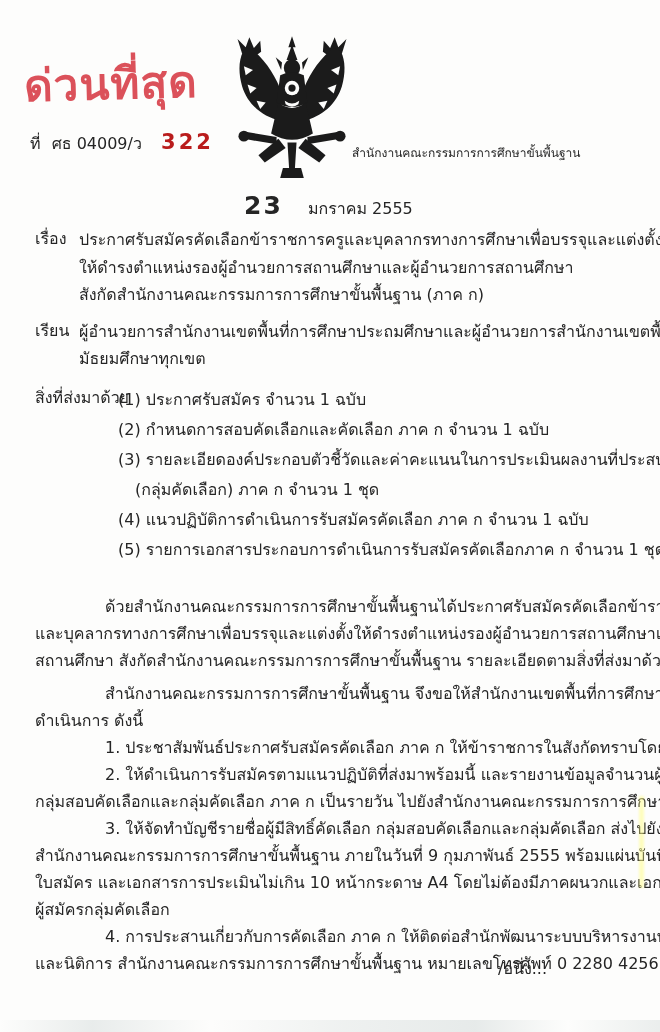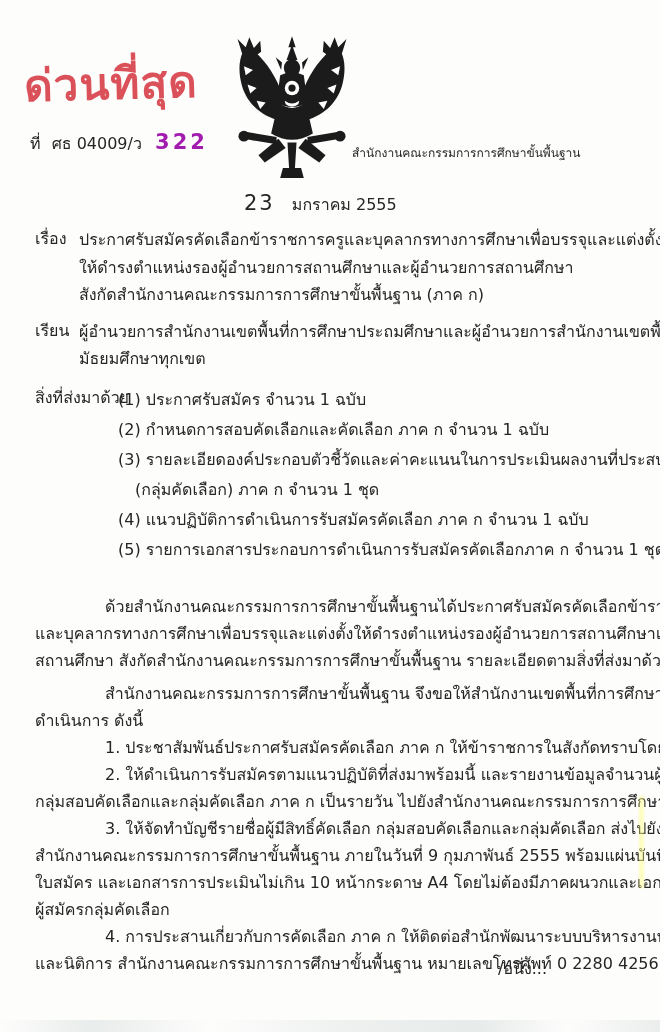--- a/index.html
+++ b/index.html
@@ -10,25 +10,25 @@
     font-size:16px;
   }
   
   .urgency-stamp {
     position:absolute; left:24px; top:48px;
     color:#d9444e; font-size:44px; font-weight:700; letter-spacing:1px;
     transform:rotate(-1.5deg); opacity:.93; white-space:nowrap;
   }
   .doc-no { position:absolute; left:30px; top:130px; white-space:nowrap; font-size:16px; }
   .doc-no .code { margin-left:6px; }
-  .stamped-num { font-weight:700; font-size:21px; letter-spacing:3px; margin-left:8px; color:#a21caf; }
+  .stamped-num { font-weight:700; font-size:21px; letter-spacing:3px; margin-left:14px; color:#b91c1c; }
   .garuda { position:absolute; left:233px; top:32px; width:118px; height:152px; }
   .agency { position:absolute; left:352px; top:138px; line-height:30px; font-size:12px; white-space:nowrap; }
   .date-line { position:absolute; left:244px; top:191px; white-space:nowrap; }
-  .date-line .day { font-weight:400; font-size:21px; letter-spacing:2px; margin-right:12px; }
+  .date-line .day { font-weight:700; font-size:25px; letter-spacing:2px; margin-right:20px; }
   
   .content { position:absolute; left:35px; top:226px; width:606px; }
   .row { display:flex; }
   .lbl { flex:0 0 auto; white-space:nowrap; }
   .subject .lbl { width:44px; }
   .to .lbl { width:44px; }
   .attach .lbl { width:83px; }
   .lines { flex:1 1 auto; }
   .ln { white-space:nowrap; line-height:27.5px; }
   .attach .ln { line-height:30px; }

